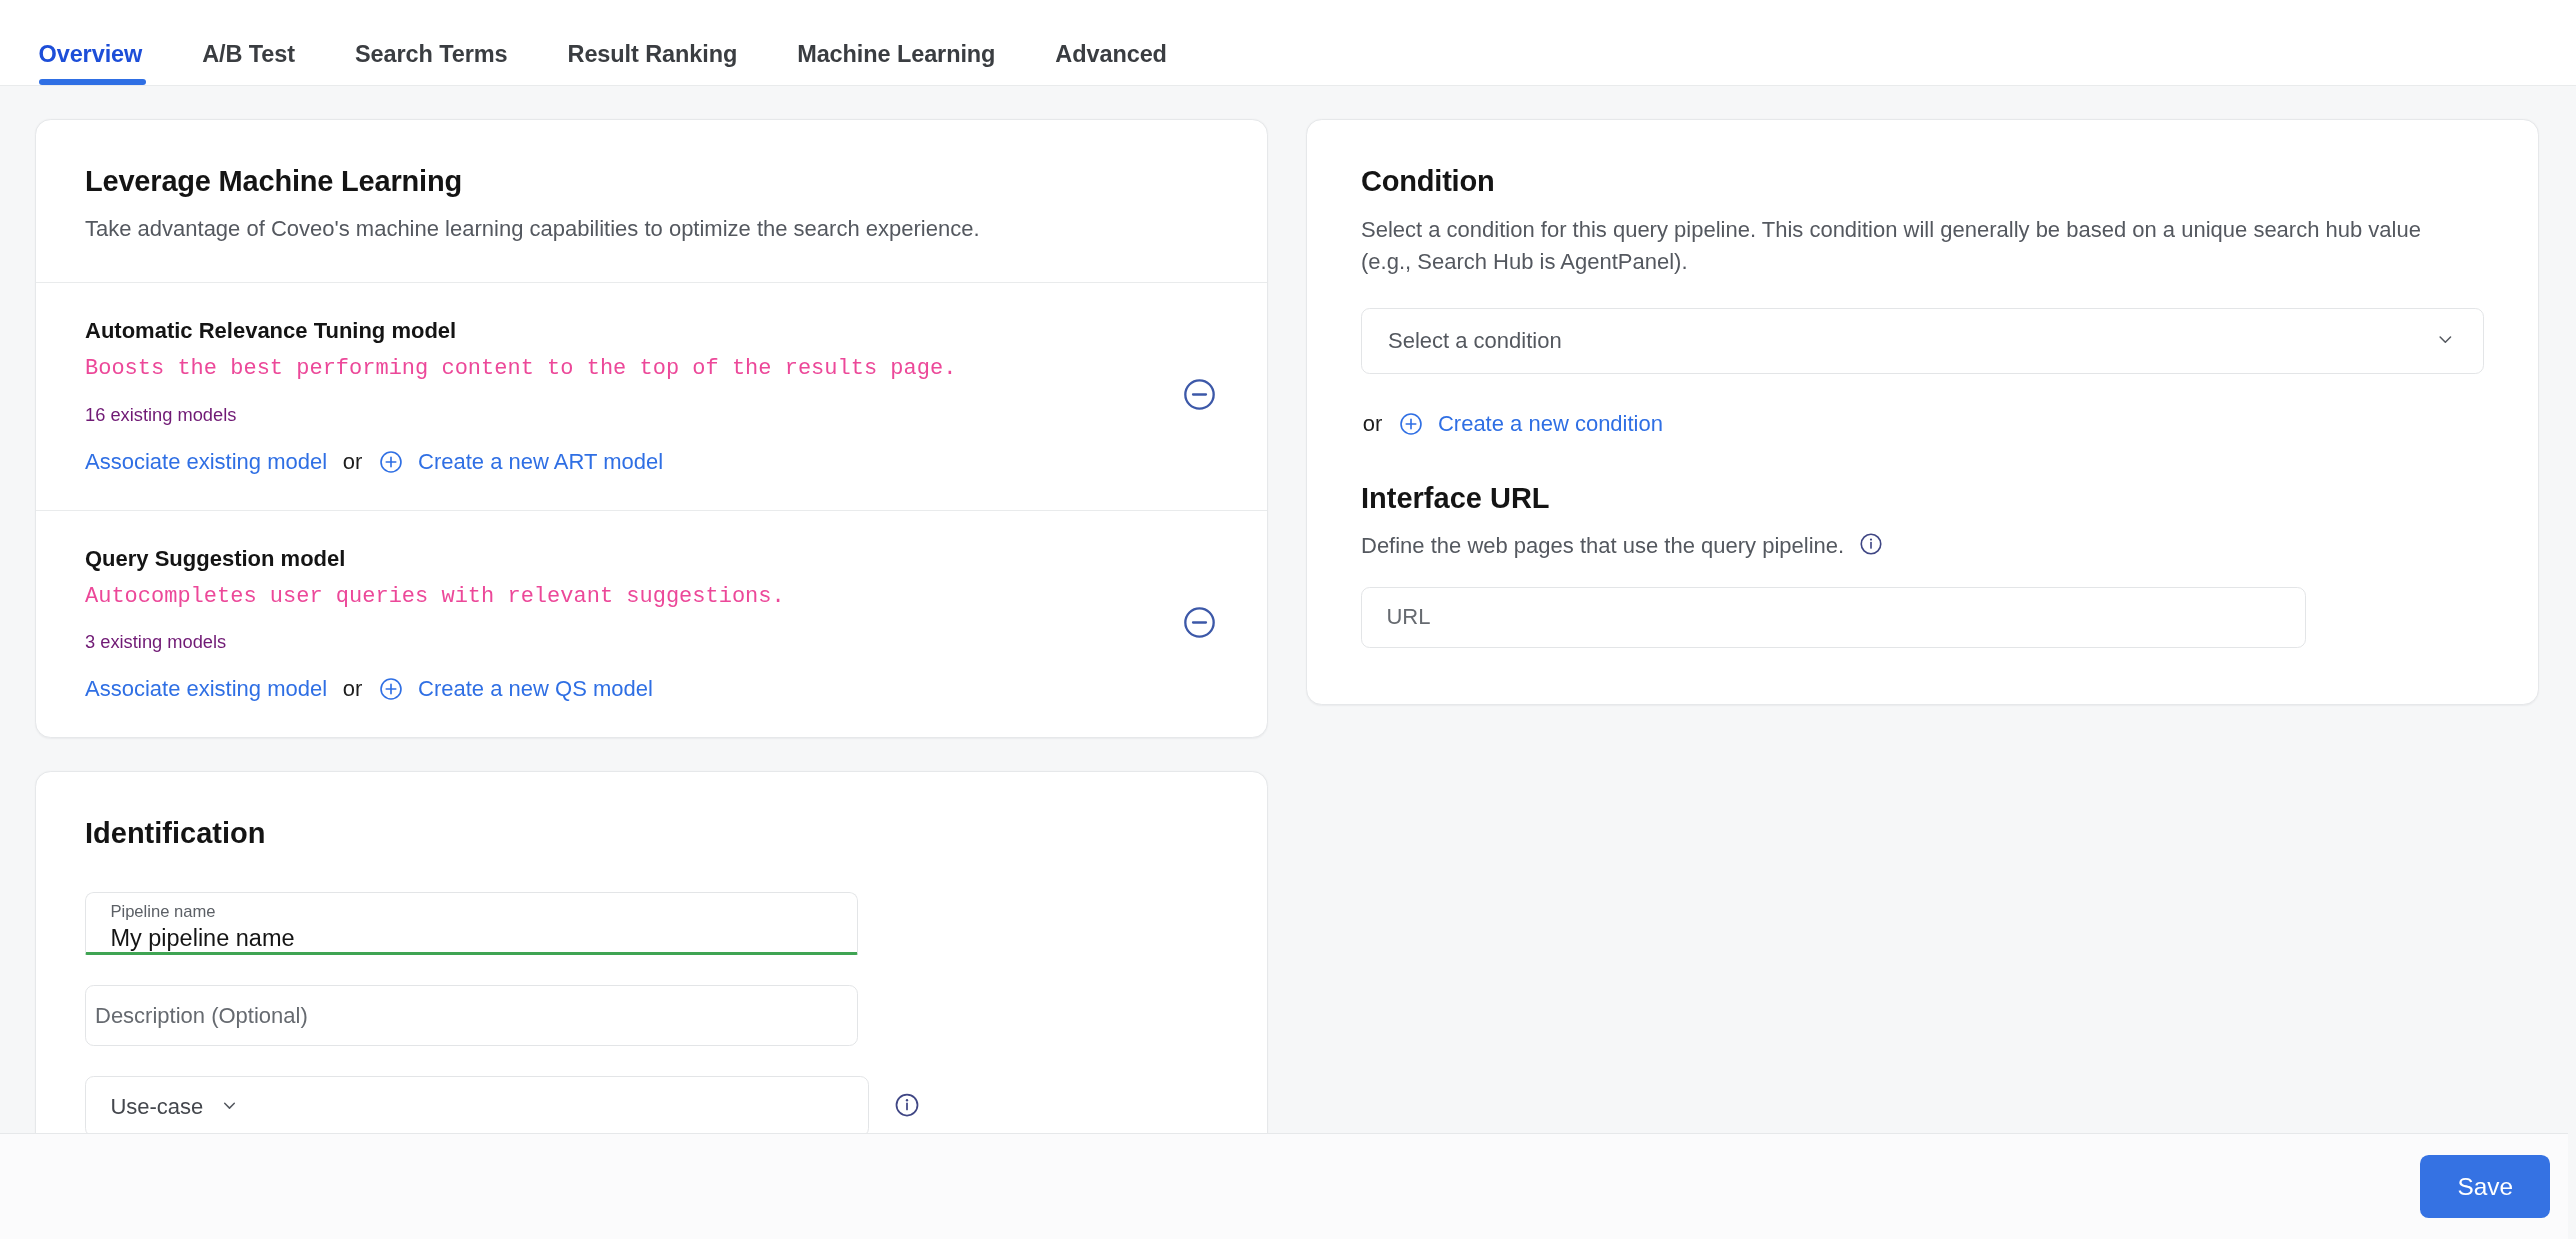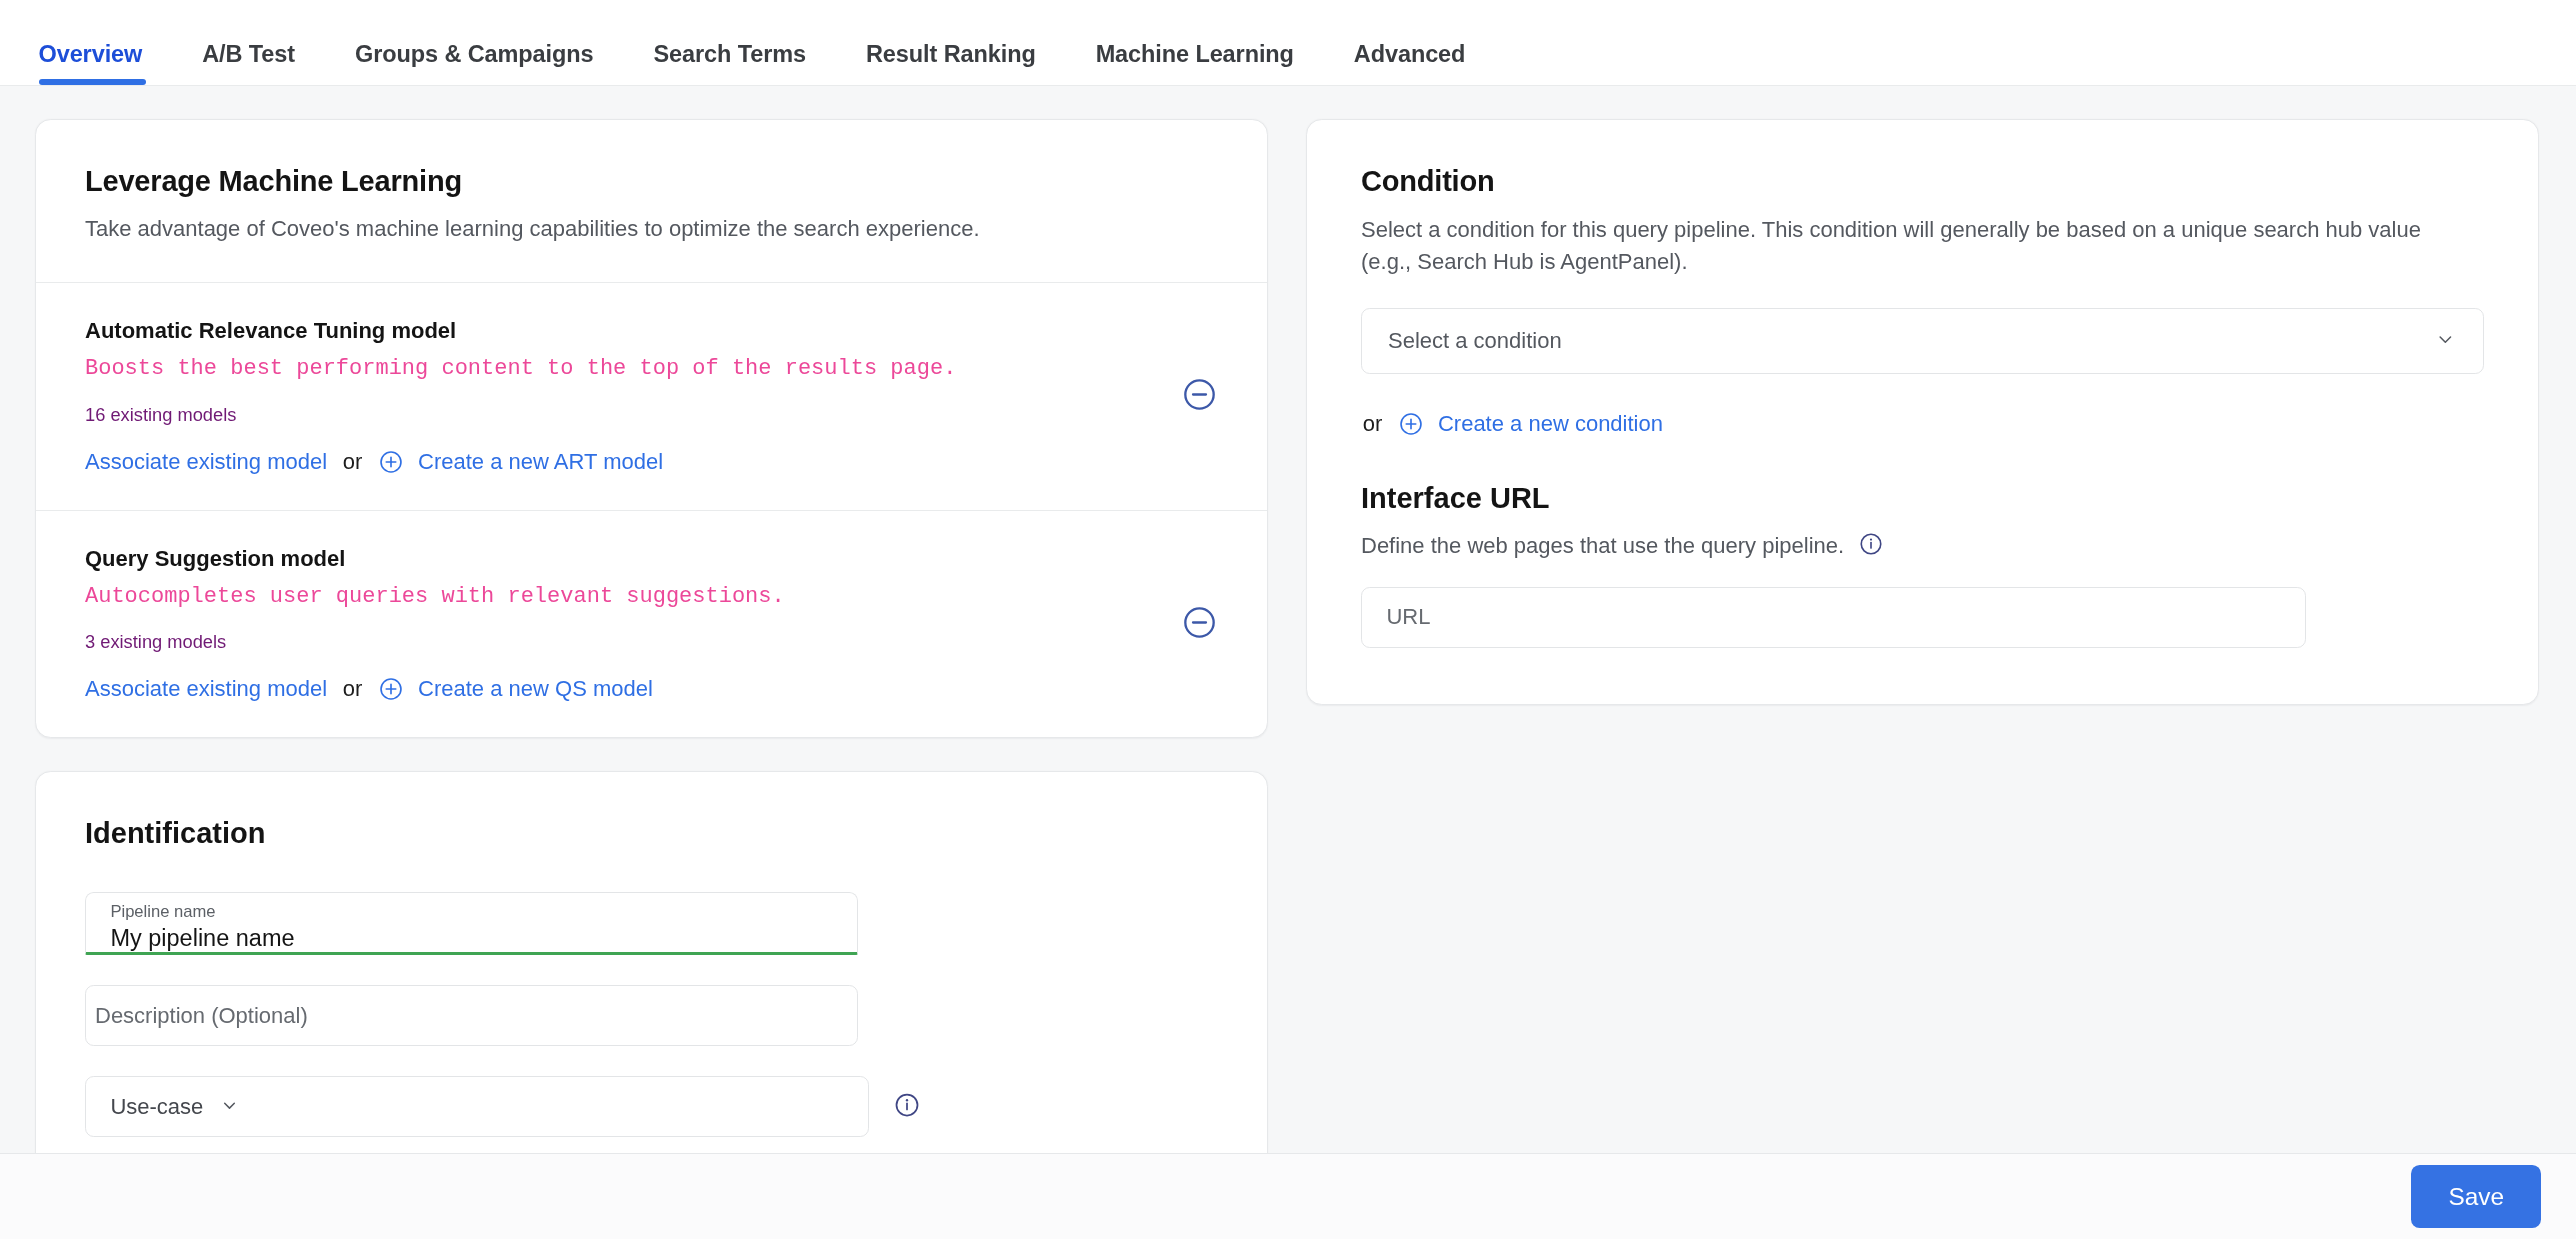--- a/index.html
+++ b/index.html
@@ -266,49 +266,48 @@
     display: flex;
     align-items: center;
     padding: 0 24.4px;
     background: #fff;
   }
 
   
   .footer {
     position: absolute;
     left: 0;
-    right: 0;
+    right: 8px;
     bottom: 0;
-    height: 86px;
+    height: 106px;
     background: #fbfbfc;
     border-top: 0.9px solid #e6e8ea;
     display: flex;
     align-items: center;
     justify-content: flex-end;
-    padding-right: 35px;
+    padding-right: 18px;
     box-sizing: border-box;
   }
   .save-btn {
     background: #3572e3;
     color: #ffffff;
     font-size: 24.4px;
     border: none;
     border-radius: 8.7px;
     padding: 17.4px 37px;
     cursor: pointer;
     font-family: "Liberation Sans", sans-serif;
   }
 </style>
 </head>
 <body>
 
 <div class="tabbar">
   <div class="tab active"><span>Overview</span></div>
   <div class="tab"><span>A/B Test</span></div>
-  <div class="tab"><span>Groups &amp; Campaigns</span></div>
   <div class="tab"><span>Search Terms</span></div>
   <div class="tab"><span>Result Ranking</span></div>
   <div class="tab"><span>Machine Learning</span></div>
   <div class="tab"><span>Advanced</span></div>
 </div>
 
 <div class="content">
 
   <div class="col-left">
 

